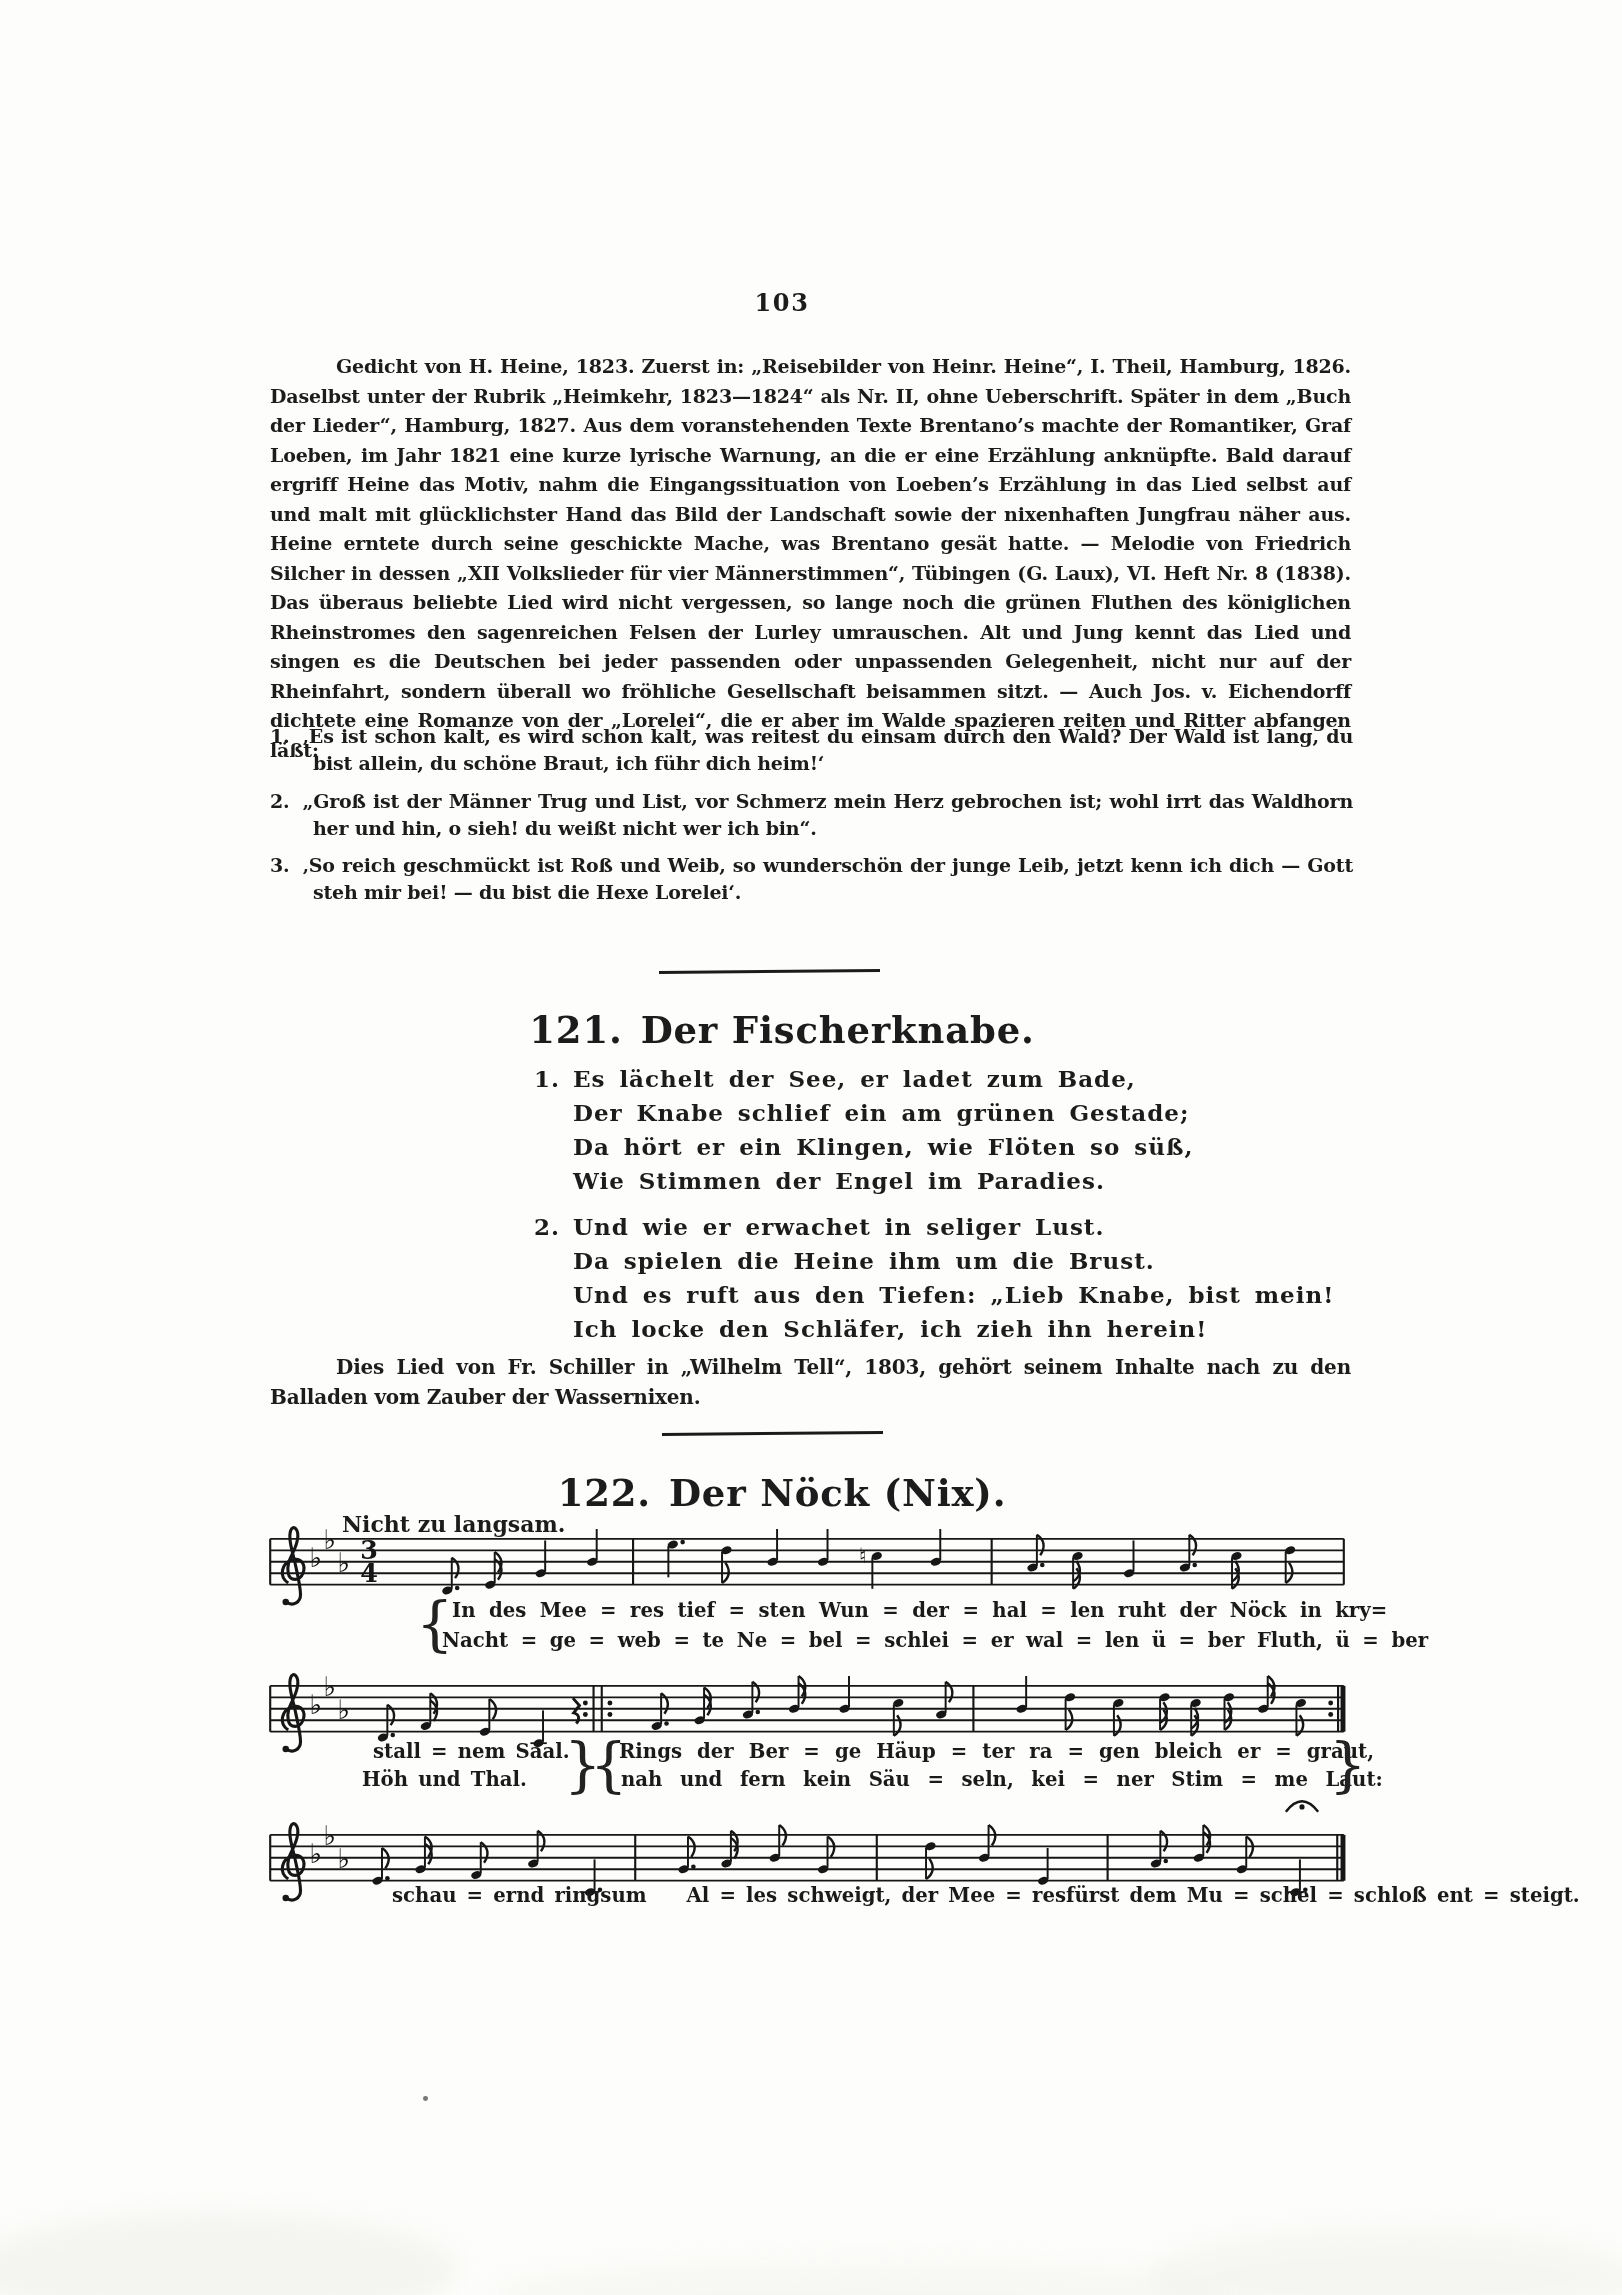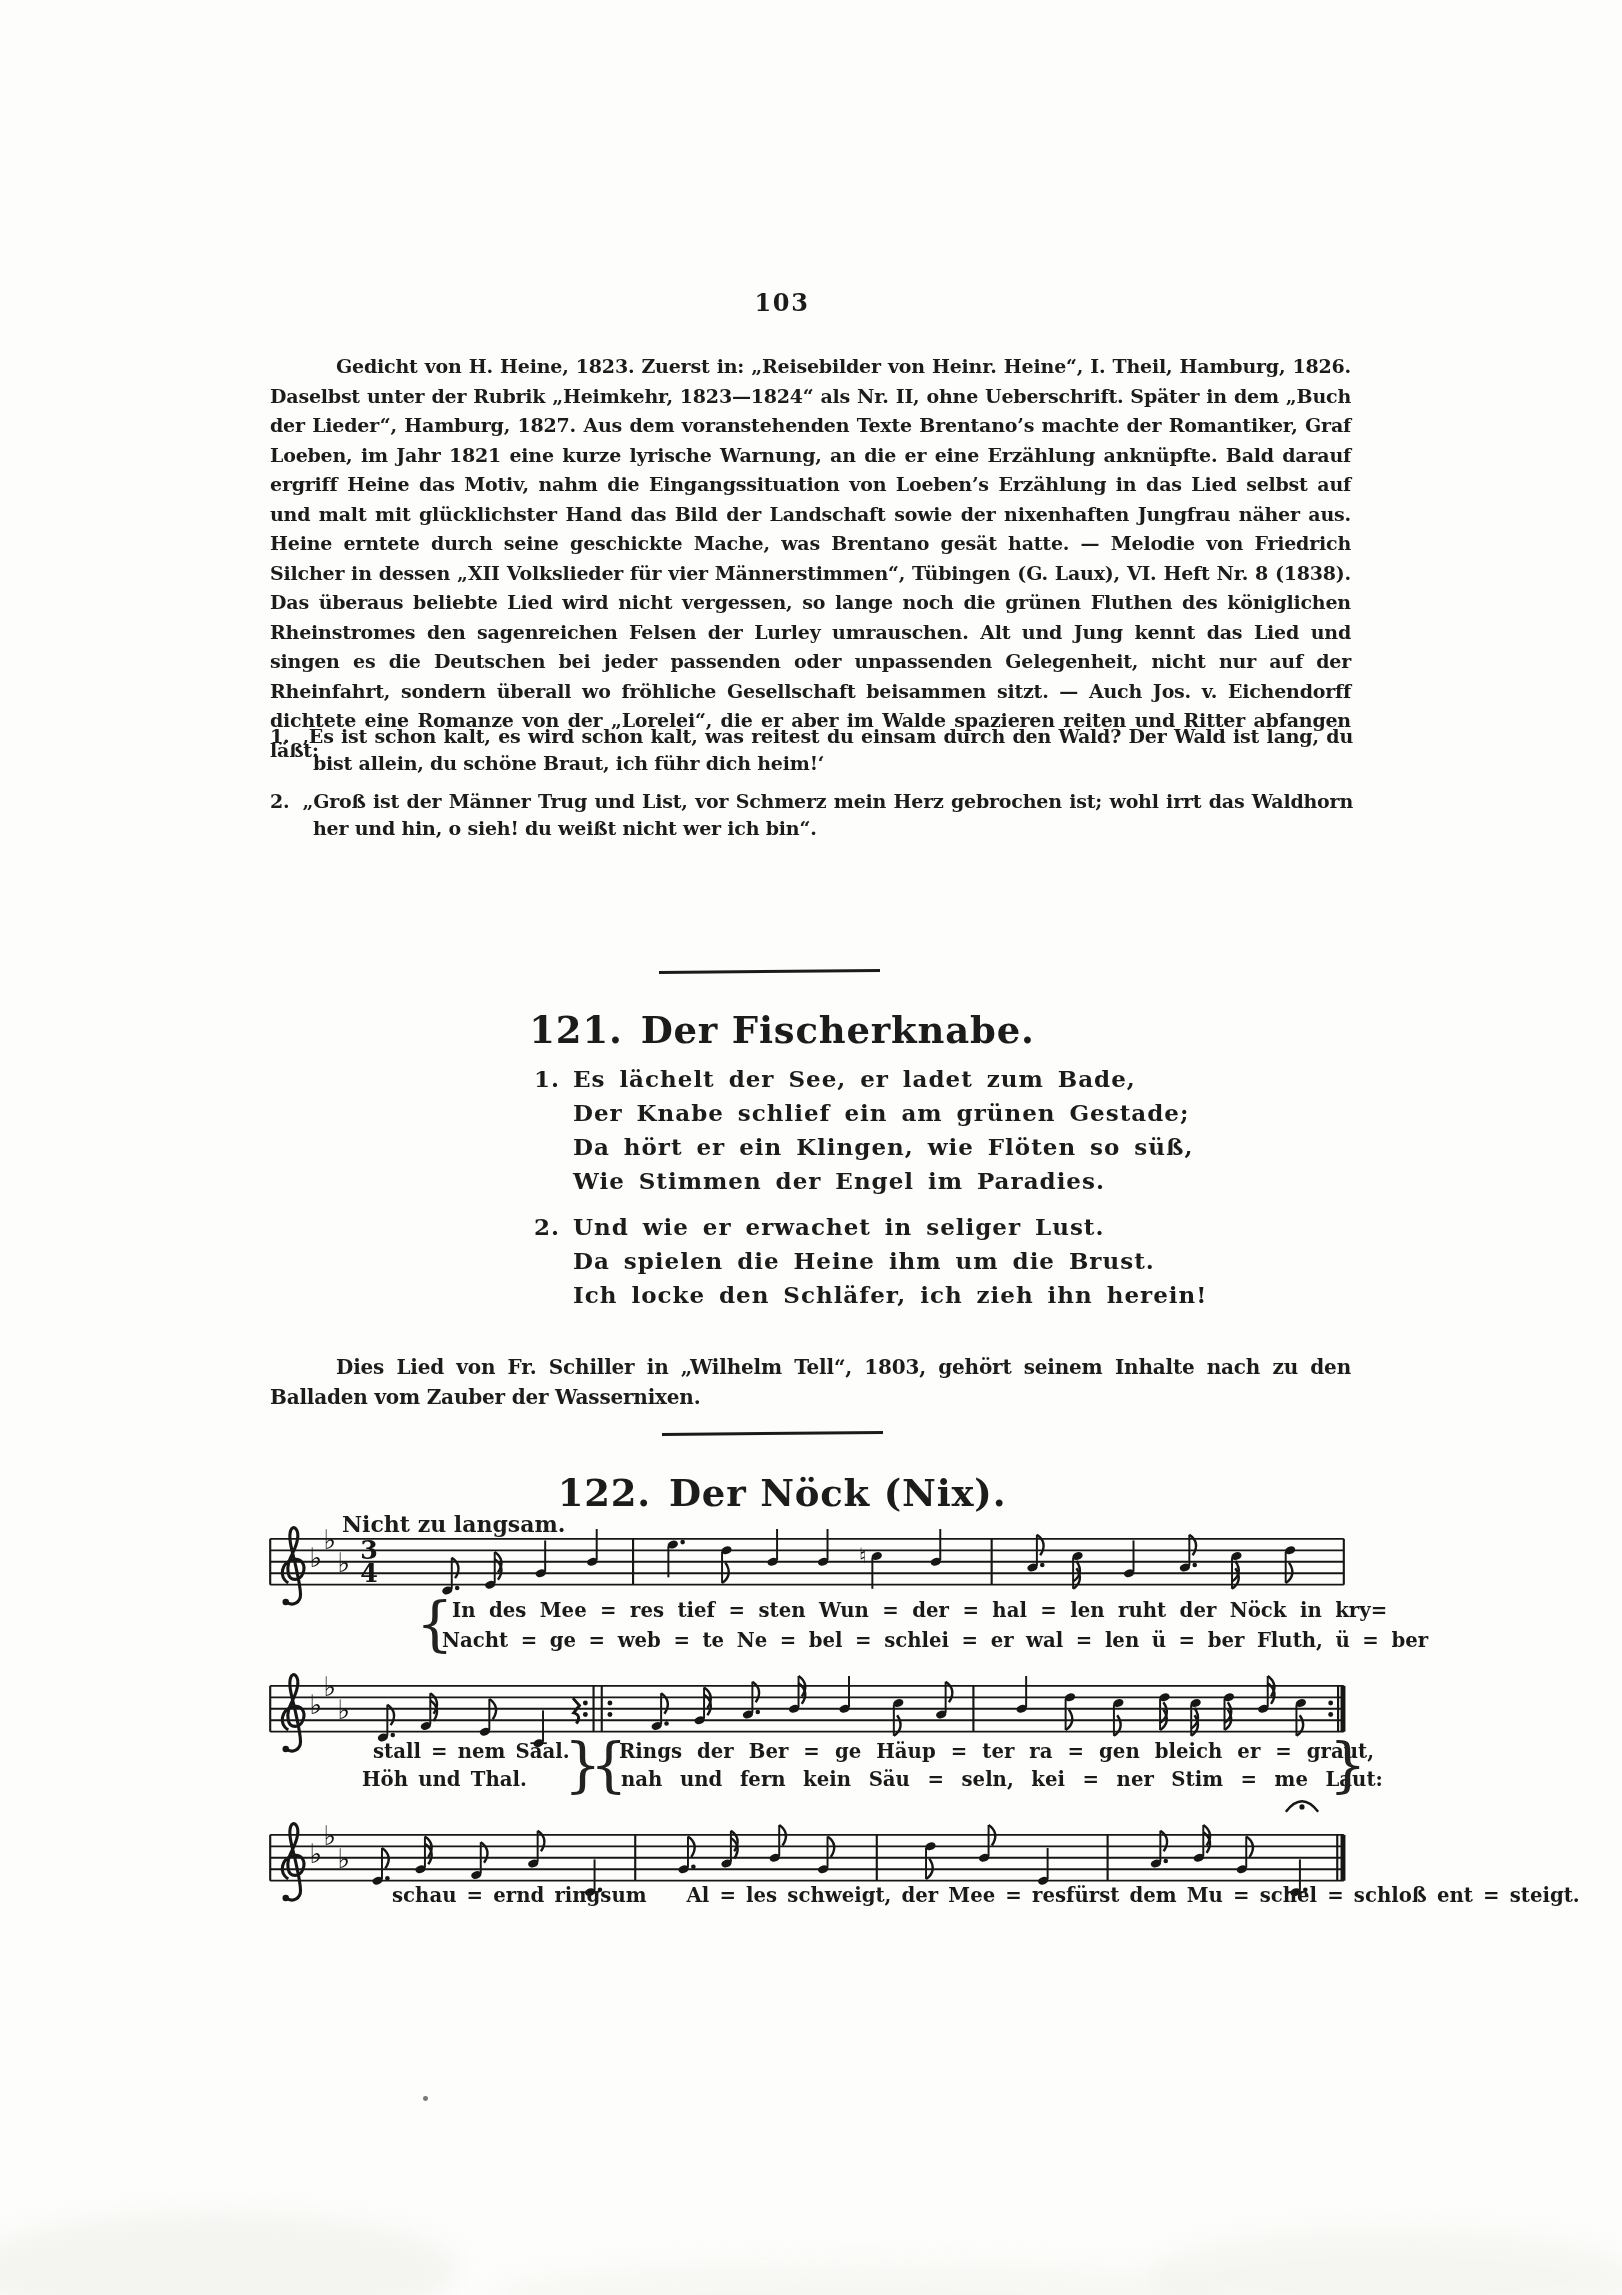--- a/index.html
+++ b/index.html
@@ -74,38 +74,40 @@
 </head>
 <body>
 
 <div class="abs pageno">103</div>
 
 <div class="abs commentary">Gedicht von H. Heine, 1823. Zuerst in: „Reisebilder von Heinr. Heine“, I. Theil, Hamburg, 1826. Daselbst unter der Rubrik „Heimkehr, 1823—1824“ als Nr. II, ohne Ueberschrift. Später in dem „Buch der Lieder“, Hamburg, 1827. Aus dem voranstehenden Texte Brentano’s machte der Romantiker, Graf Loeben, im Jahr 1821 eine kurze lyrische Warnung, an die er eine Erzählung anknüpfte. Bald darauf ergriff Heine das Motiv, nahm die Eingangssituation von Loeben’s Erzählung in das Lied selbst auf und malt mit glücklichster Hand das Bild der Landschaft sowie der nixenhaften Jungfrau näher aus. Heine erntete durch seine geschickte Mache, was Brentano gesät hatte. — Melodie von Friedrich Silcher in dessen „XII Volkslieder für vier Männerstimmen“, Tübingen (G. Laux), VI. Heft Nr. 8 (1838). Das überaus beliebte Lied wird nicht vergessen, so lange noch die grünen Fluthen des königlichen Rheinstromes den sagenreichen Felsen der Lurley umrauschen. Alt und Jung kennt das Lied und singen es die Deutschen bei jeder passenden oder unpassenden Gelegenheit, nicht nur auf der Rheinfahrt, sondern überall wo fröhliche Gesellschaft beisammen sitzt. — Auch Jos. v. Eichendorff dichtete eine Romanze von der „Lorelei“, die er aber im Walde spazieren reiten und Ritter abfangen läßt:</div>
 
 <div class="abs evlist">
   <div class="ev"><span class="n">1.</span><span>‚Es ist schon kalt, es wird schon kalt, was reitest du einsam durch den Wald? Der Wald ist lang, du bist allein, du schöne Braut, ich führ dich heim!‘</span></div>
   <div class="ev"><span class="n">2.</span><span>„Groß ist der Männer Trug und List, vor Schmerz mein Herz gebrochen ist; wohl irrt das Waldhorn her und hin, o sieh! du weißt nicht wer ich bin“.</span></div>
+  <div class="ev"><span class="n">3.</span><span>‚So reich geschmückt ist Roß und Weib, so wunderschön der junge Leib, jetzt kenn ich dich — Gott steh mir bei! — du bist die Hexe Lorelei‘.</span></div>
 </div>
 
 <div class="abs divider div1"></div>
 
 <div class="abs songhead">
   <span class="num">121.</span><span>Der Fischerknabe.</span>
 </div>
 
 <div class="abs sverse v1">
   <div class="sv"><span class="vn">1.</span><span>Es lächelt der See, er ladet zum Bade,</span></div>
   <div class="sv">Der Knabe schlief ein am grünen Gestade;</div>
   <div class="sv">Da hört er ein Klingen, wie Flöten so süß,</div>
   <div class="sv">Wie Stimmen der Engel im Paradies.</div>
 </div>
 
 <div class="abs sverse v2">
   <div class="sv"><span class="vn">2.</span><span>Und wie er erwachet in seliger Lust.</span></div>
   <div class="sv">Da spielen die Heine ihm um die Brust.</div>
+  <div class="sv">Und es ruft aus den Tiefen: „Lieb Knabe, bist mein!</div>
   <div class="sv">Ich locke den Schläfer, ich zieh ihn herein!</div>
 </div>
 
 <div class="abs note121">Dies Lied von Fr. Schiller in „Wilhelm Tell“, 1803, gehört seinem Inhalte nach zu den Balladen vom Zauber der Wassernixen.</div>
 
 <div class="abs divider div2"></div>
 
 <div class="abs songhead songhead2">
   <span class="num">122.</span><span>Der Nöck (Nix).</span>
 </div>

